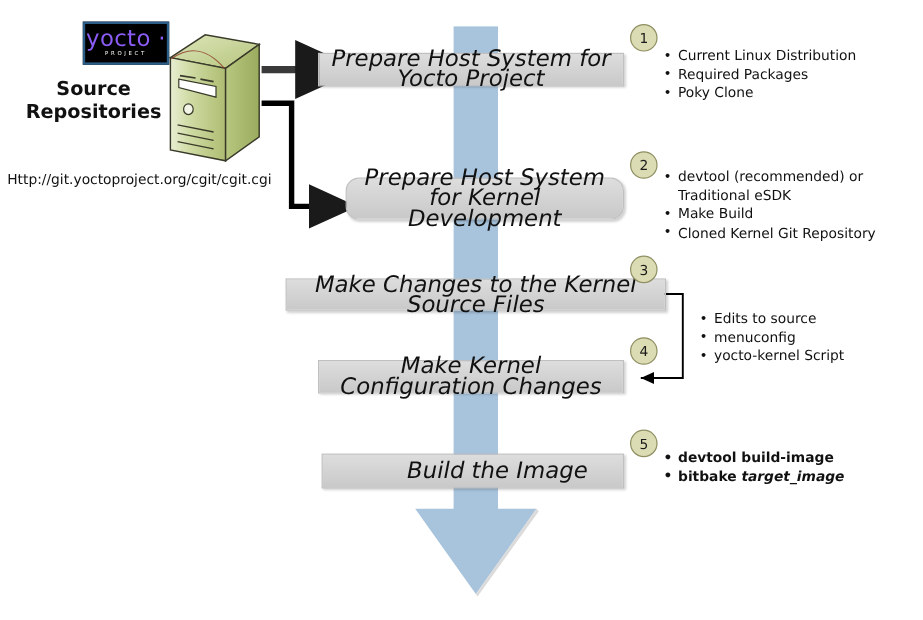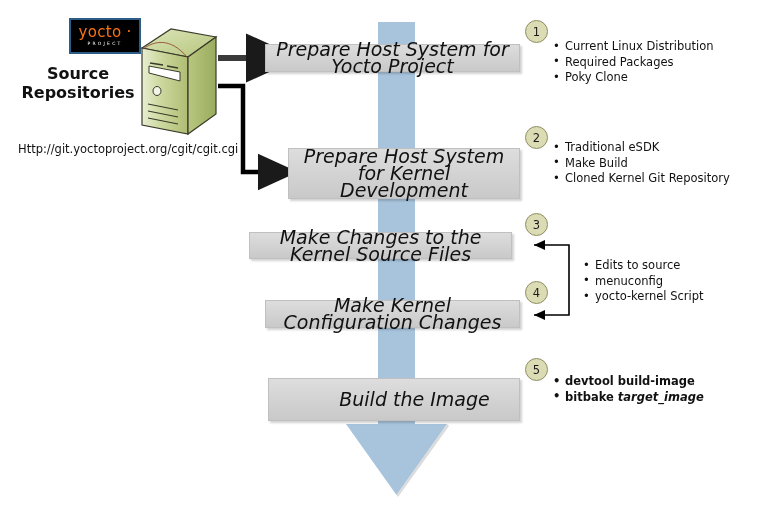--- a/index.html
+++ b/index.html
@@ -35,22 +35,22 @@
     background: #000000;
     border: 2px solid #2b5d86;
     box-sizing: border-box;
     display: flex;
     flex-direction: column;
     align-items: center;
     justify-content: center;
     line-height: 1;
   }
   .yocto-logo .yl-main {
-    color: #f97316;
-    font-size: 15px;
+    color: #8b5cf6;
+    font-size: 19px;
     letter-spacing: 0.3px;
     font-family: "DejaVu Sans", "Liberation Sans", sans-serif;
   }
   .yocto-logo .yl-sub {
     color: #ffffff;
     font-size: 4.5px;
     letter-spacing: 2.2px;
     margin-top: 2px;
   }
 
@@ -64,21 +64,20 @@
     line-height: 19px;
     color: #111111;
   }
 
   .repo-url {
     position: absolute;
     left: 6px; top: 142px;
     font-size: 11.5px;
     color: #111111;
     white-space: nowrap;
-    margin-left: 12px;
   }
 
   #server-icon {
     position: absolute;
     left: 136px; top: 26px;
     width: 86px; height: 112px;
   }
 
   
   #connectors-svg {
@@ -100,24 +99,24 @@
     justify-content: center;
     text-align: center;
     font-size: 19px;
     color: #111111;
     line-height: 17px;
     padding: 0 6px;
     font-style: italic;
   }
 
   #box-prepare-yocto   { left: 265px; top: 44px;  width: 255px; height: 28px; }
-  #box-prepare-kernel  { left: 288px; top: 148px; width: 232px; height: 51px; }
-  #box-make-changes    { left: 249px; top: 232px; width: 263px; height: 27px; justify-content: center; }
+  #box-prepare-kernel  { left: 288px; top: 148px; width: 232px; height: 35px; border-radius: 11px; }
+  #box-make-changes    { left: 238px; top: 232px; width: 317px; height: 27px; justify-content: center; }
   #box-kernel-config   { left: 265px; top: 300px; width: 255px; height: 28px; }
-  #box-build-image     { left: 268px; top: 378px; width: 252px; height: 43px; padding-left: 47px; }
+  #box-build-image     { left: 268px; top: 378px; width: 252px; height: 29px; padding-left: 47px; }
 
   
   .step-circle {
     position: absolute;
     width: 23px; height: 23px;
     border-radius: 50%;
     background: #dcdcb4;
     border: 1.5px solid #8f8f63;
     box-sizing: border-box;
     display: flex;
@@ -284,20 +283,21 @@
   </div>
 
   <ul class="notes" id="notes-1">
     <li><span>Current Linux Distribution</span></li>
     <li><span>Required Packages</span></li>
     <li><span>Poky Clone</span></li>
   </ul>
 
   <ul class="notes" id="notes-2">
     <li>
+      <span class="wrap-line">devtool (recommended) or</span>
       <span class="wrap-line">Traditional eSDK</span>
     </li>
     <li><span>Make Build</span></li>
     <li><span>Cloned Kernel Git Repository</span></li>
   </ul>
 
   <ul class="notes" id="notes-3">
     <li><span>Edits to source</span></li>
     <li><span>menuconfig</span></li>
     <li><span>yocto-kernel Script</span></li>

